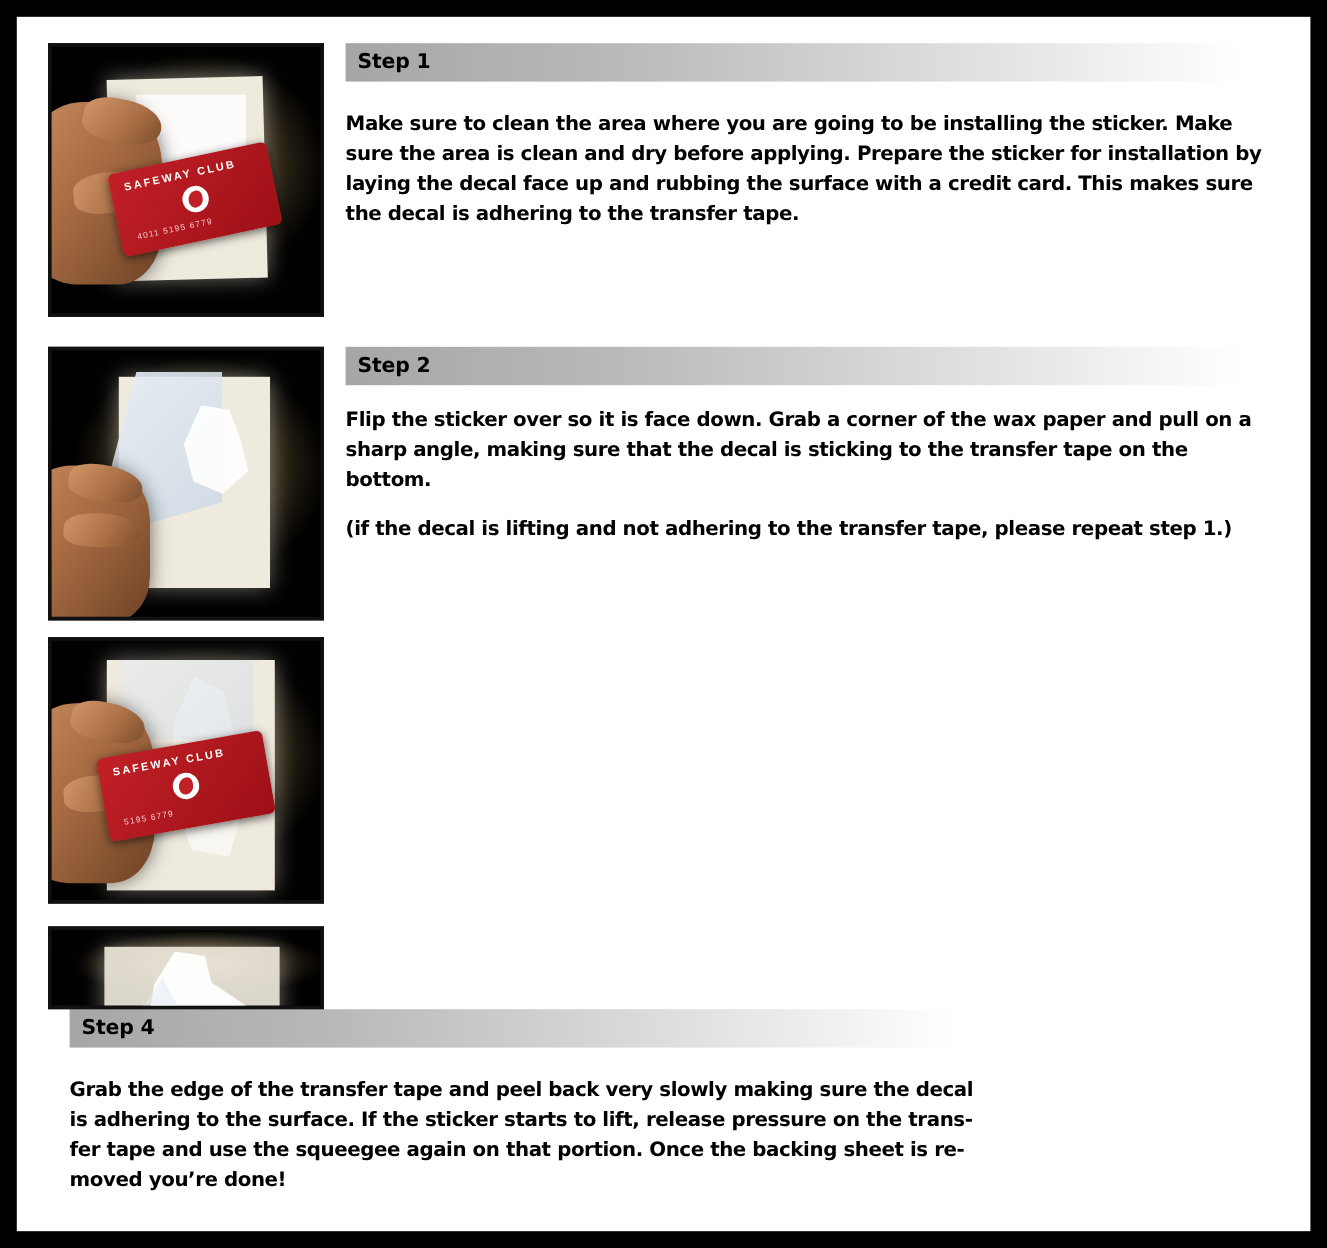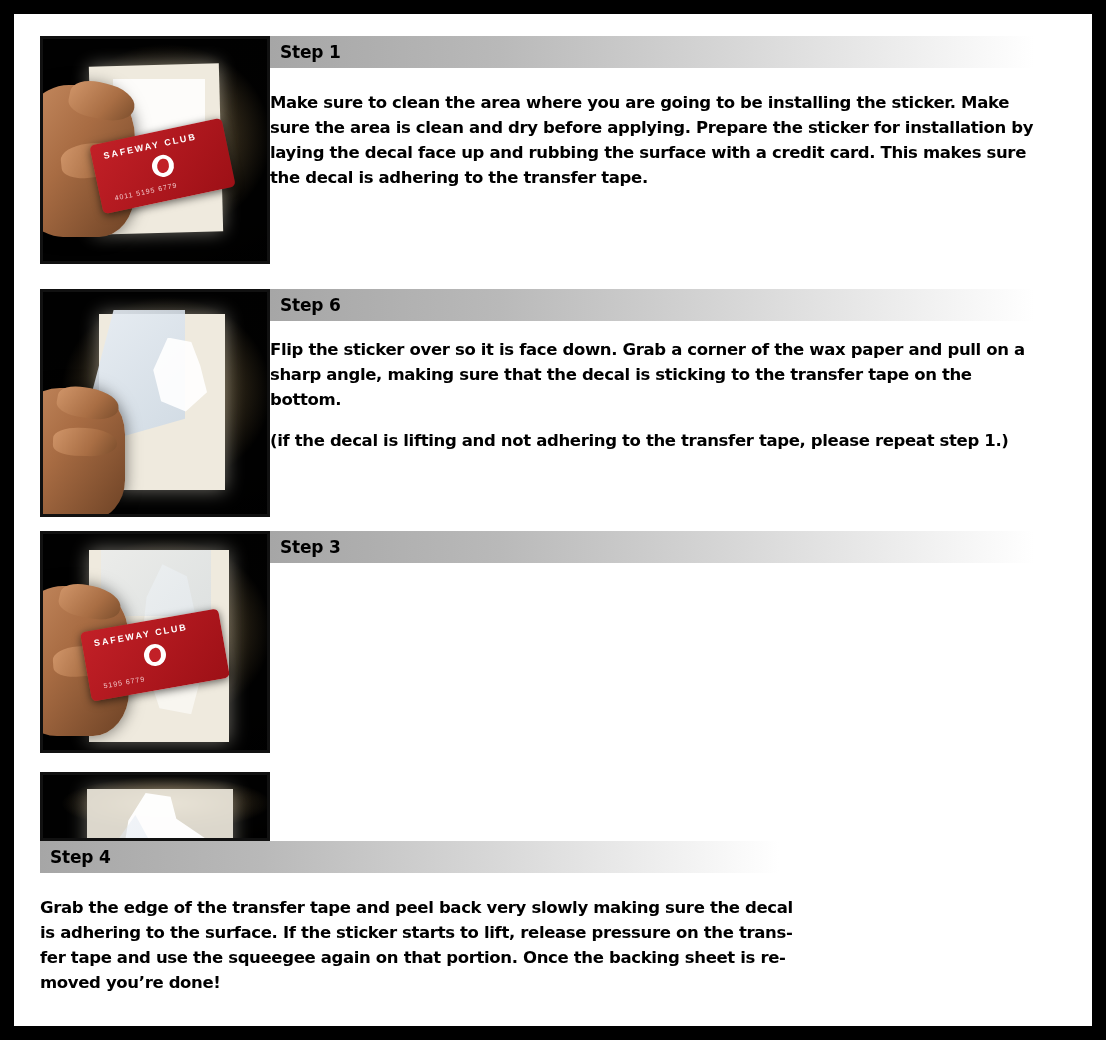--- a/index.html
+++ b/index.html
@@ -140,20 +140,21 @@
   }
 
   .silhouette {
     position: absolute;
     background: #ffffff;
   }
 
   
   .text-col {
     flex: 1;
+    padding-left: 18px;
     box-sizing: border-box;
   }
 
   .step-bar {
     height: 32px;
     background: linear-gradient(to right, #a6a6a6 0%, #b9b9b9 30%, #d8d8d8 62%, #ffffff 100%);
     display: flex;
     align-items: center;
     padding-left: 10px;
     box-sizing: border-box;
@@ -224,21 +225,21 @@
         <div class="paper" style="left:56px; top:22px; width:126px; height:176px;"></div>
         <div class="wax" style="left:34px; top:18px; width:108px; height:140px; clip-path:polygon(34% 0%, 100% 0%, 100% 78%, 0% 100%);"></div>
         <div class="silhouette" style="left:108px; top:46px; width:56px; height:74px; clip-path:polygon(30% 0%, 72% 6%, 88% 38%, 100% 74%, 62% 100%, 18% 86%, 4% 44%); opacity:0.9;"></div>
         <div class="hand" style="left:-36px; top:96px; width:118px; height:132px;"></div>
         <div class="finger" style="left:14px; top:96px; width:62px; height:30px; transform:rotate(10deg);"></div>
         <div class="finger" style="left:10px; top:136px; width:64px; height:28px; transform:rotate(2deg);"></div>
       </div>
 
       <div class="text-col">
         <div class="step-bar">
-          <span class="step-label">Step 6</span>
+          <span class="step-label">Step 2</span>
         </div>
         <p class="body-text p2">Flip the sticker over so it is face down.  Grab a corner of the wax paper and pull on a sharp angle, making sure that the decal is sticking to the transfer tape on the bottom.</p>
         <p class="note-text">(if the decal is lifting and not adhering to the transfer tape, please repeat step 1.)</p>
       </div>
     </div>
 
     <div class="step-row s3">
       <div class="photo p3">
         <div class="glow"></div>
         <div class="paper" style="left:46px; top:16px; width:140px; height:192px;"></div>
@@ -248,23 +249,20 @@
         <div class="finger" style="left:16px; top:52px; width:62px; height:32px; transform:rotate(12deg);"></div>
         <div class="finger" style="left:10px; top:112px; width:64px; height:30px; transform:rotate(-4deg);"></div>
         <div class="card" style="left:42px; top:86px; width:140px; height:70px; transform:rotate(-10deg);">
           <span class="card-text">SAFEWAY CLUB</span>
           <span class="card-logo"></span>
           <span class="card-num">5195 6779</span>
         </div>
       </div>
 
       <div class="text-col">
-        <div class="step-bar">
-          <span class="step-label">Step 3</span>
-        </div>
       </div>
     </div>
 
     <div class="step-row s4">
       <div class="photo p4">
         <div class="glow"></div>
         <div class="paper" style="left:44px; top:14px; width:146px; height:196px; opacity:0.92;"></div>
         <div class="silhouette" style="left:70px; top:18px; width:96px; height:92px; clip-path:polygon(34% 0%, 60% 4%, 66% 28%, 100% 52%, 74% 64%, 46% 54%, 30% 92%, 10% 70%, 16% 30%); opacity:0.95;"></div>
         <div class="wax" style="left:30px; top:40px; width:120px; height:170px; clip-path:polygon(52% 0%, 100% 62%, 36% 100%, 0% 52%); opacity:0.55;"></div>
         <div class="hand" style="left:-32px; top:118px; width:116px; height:118px;"></div>

